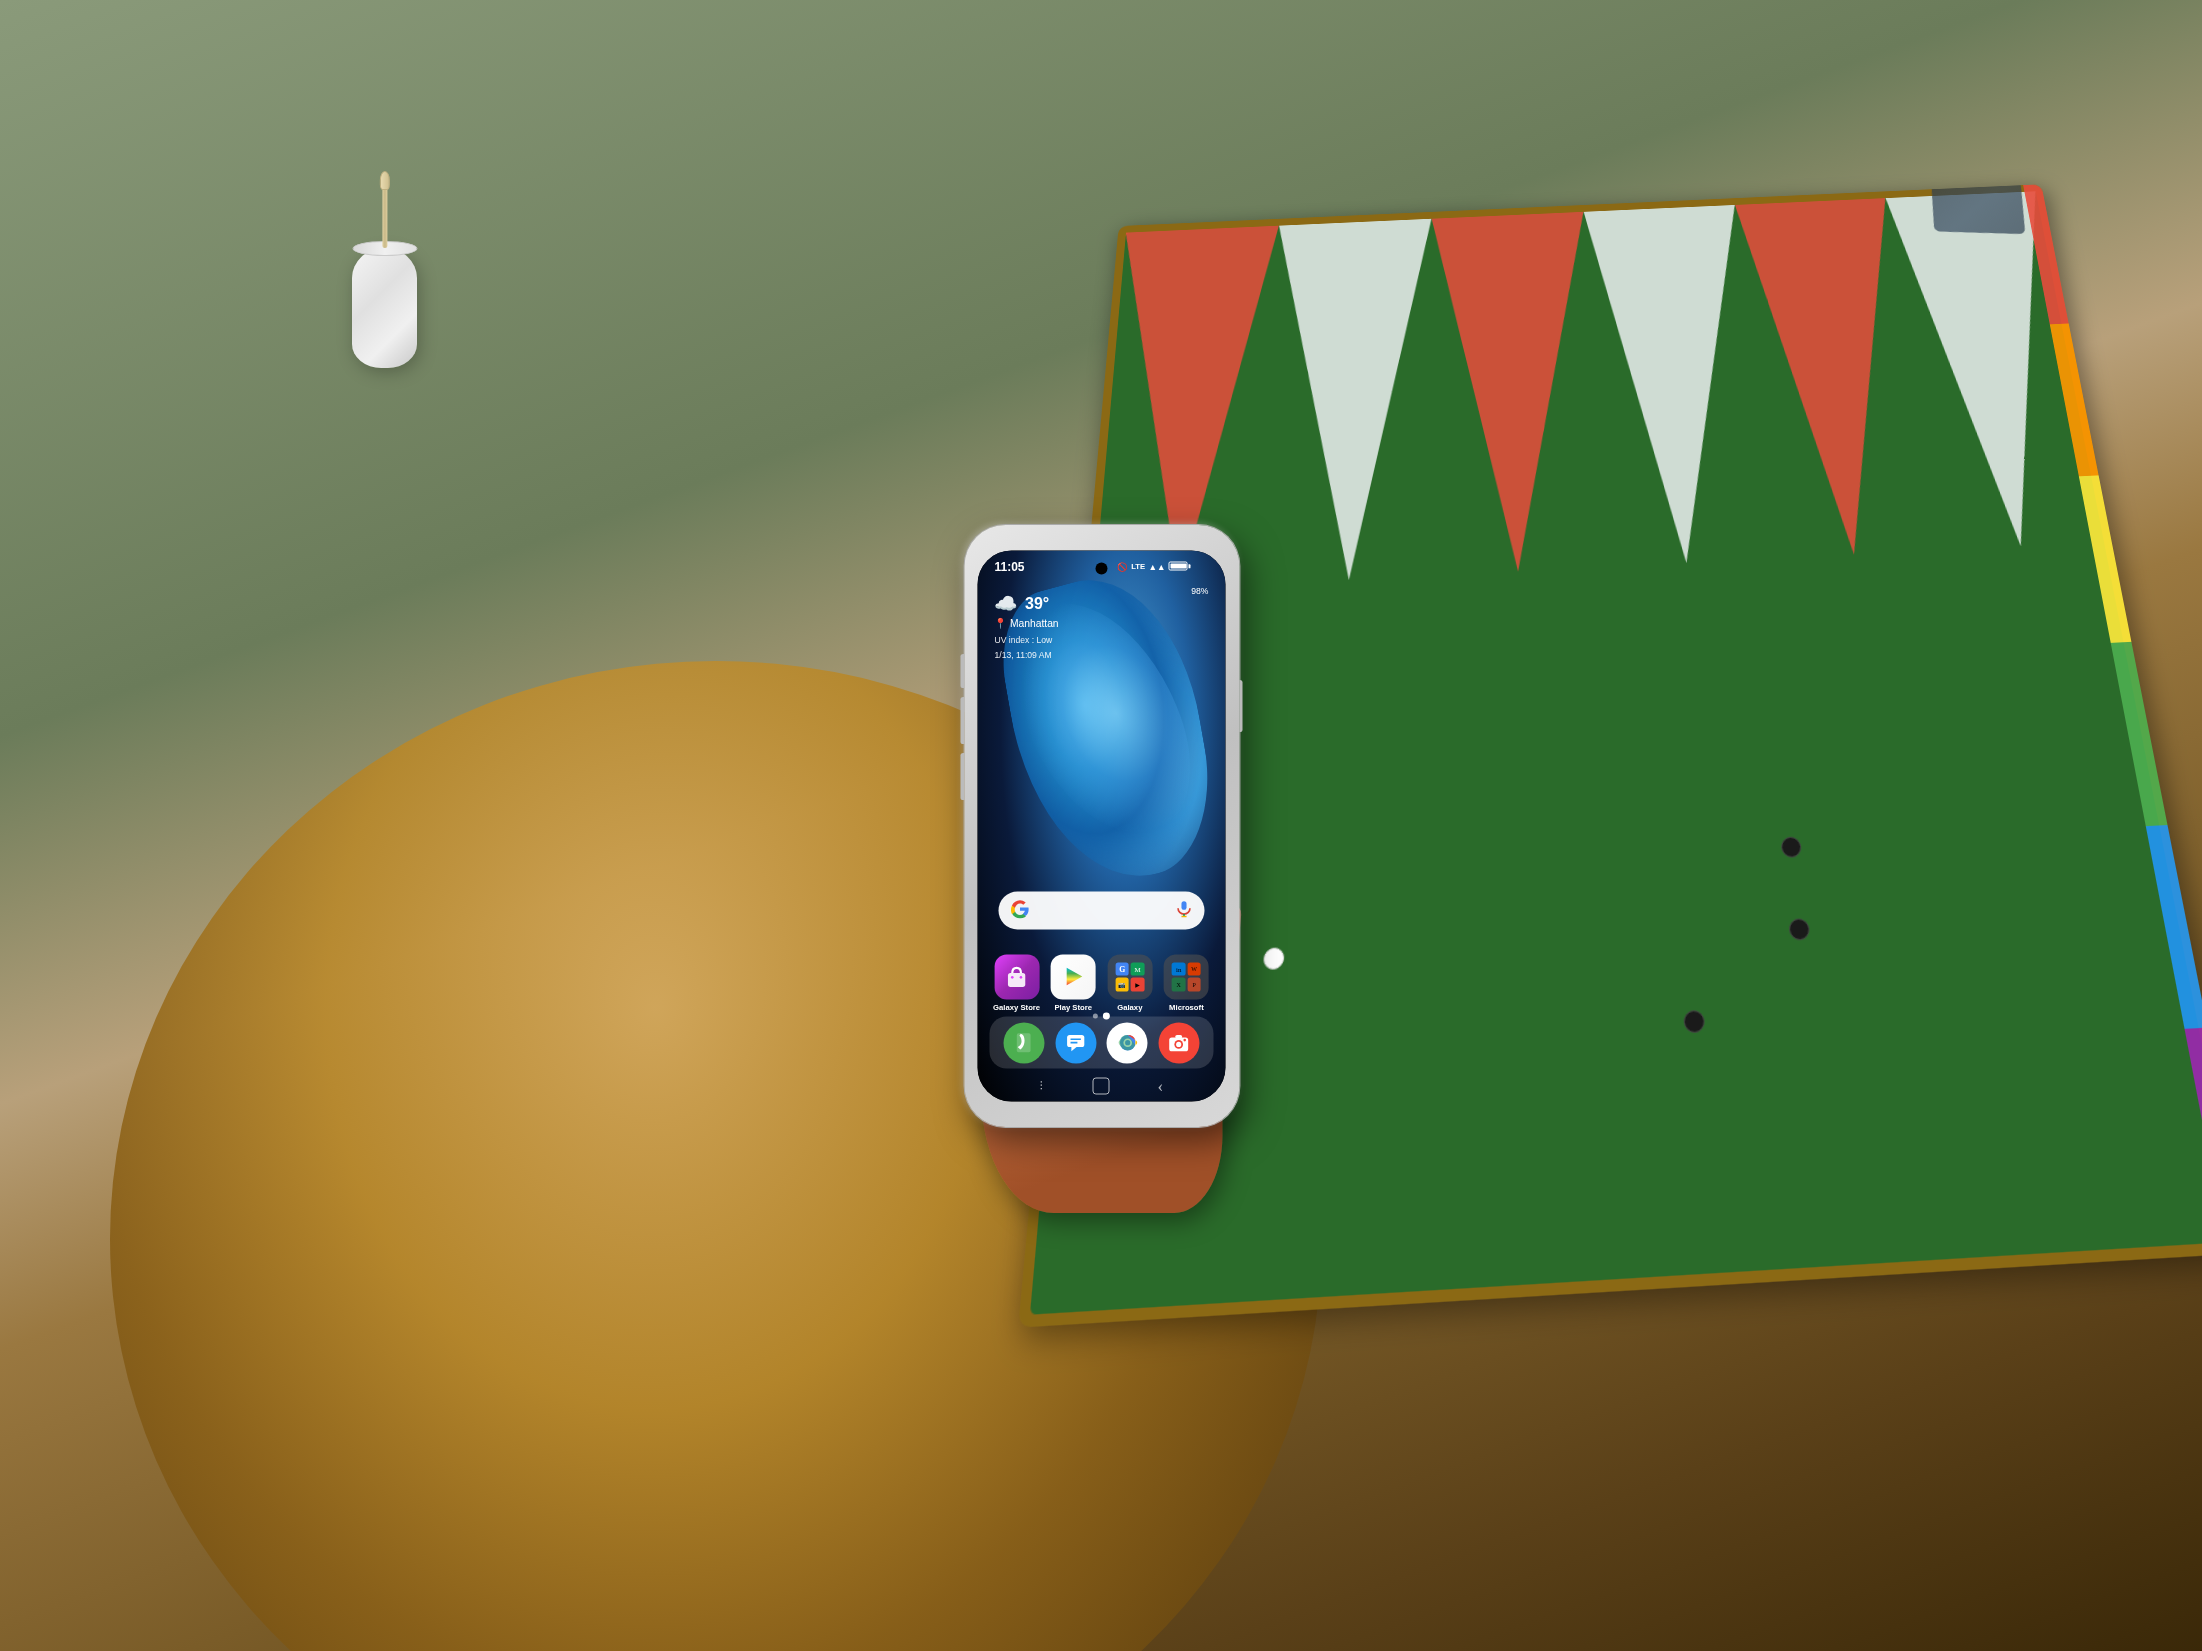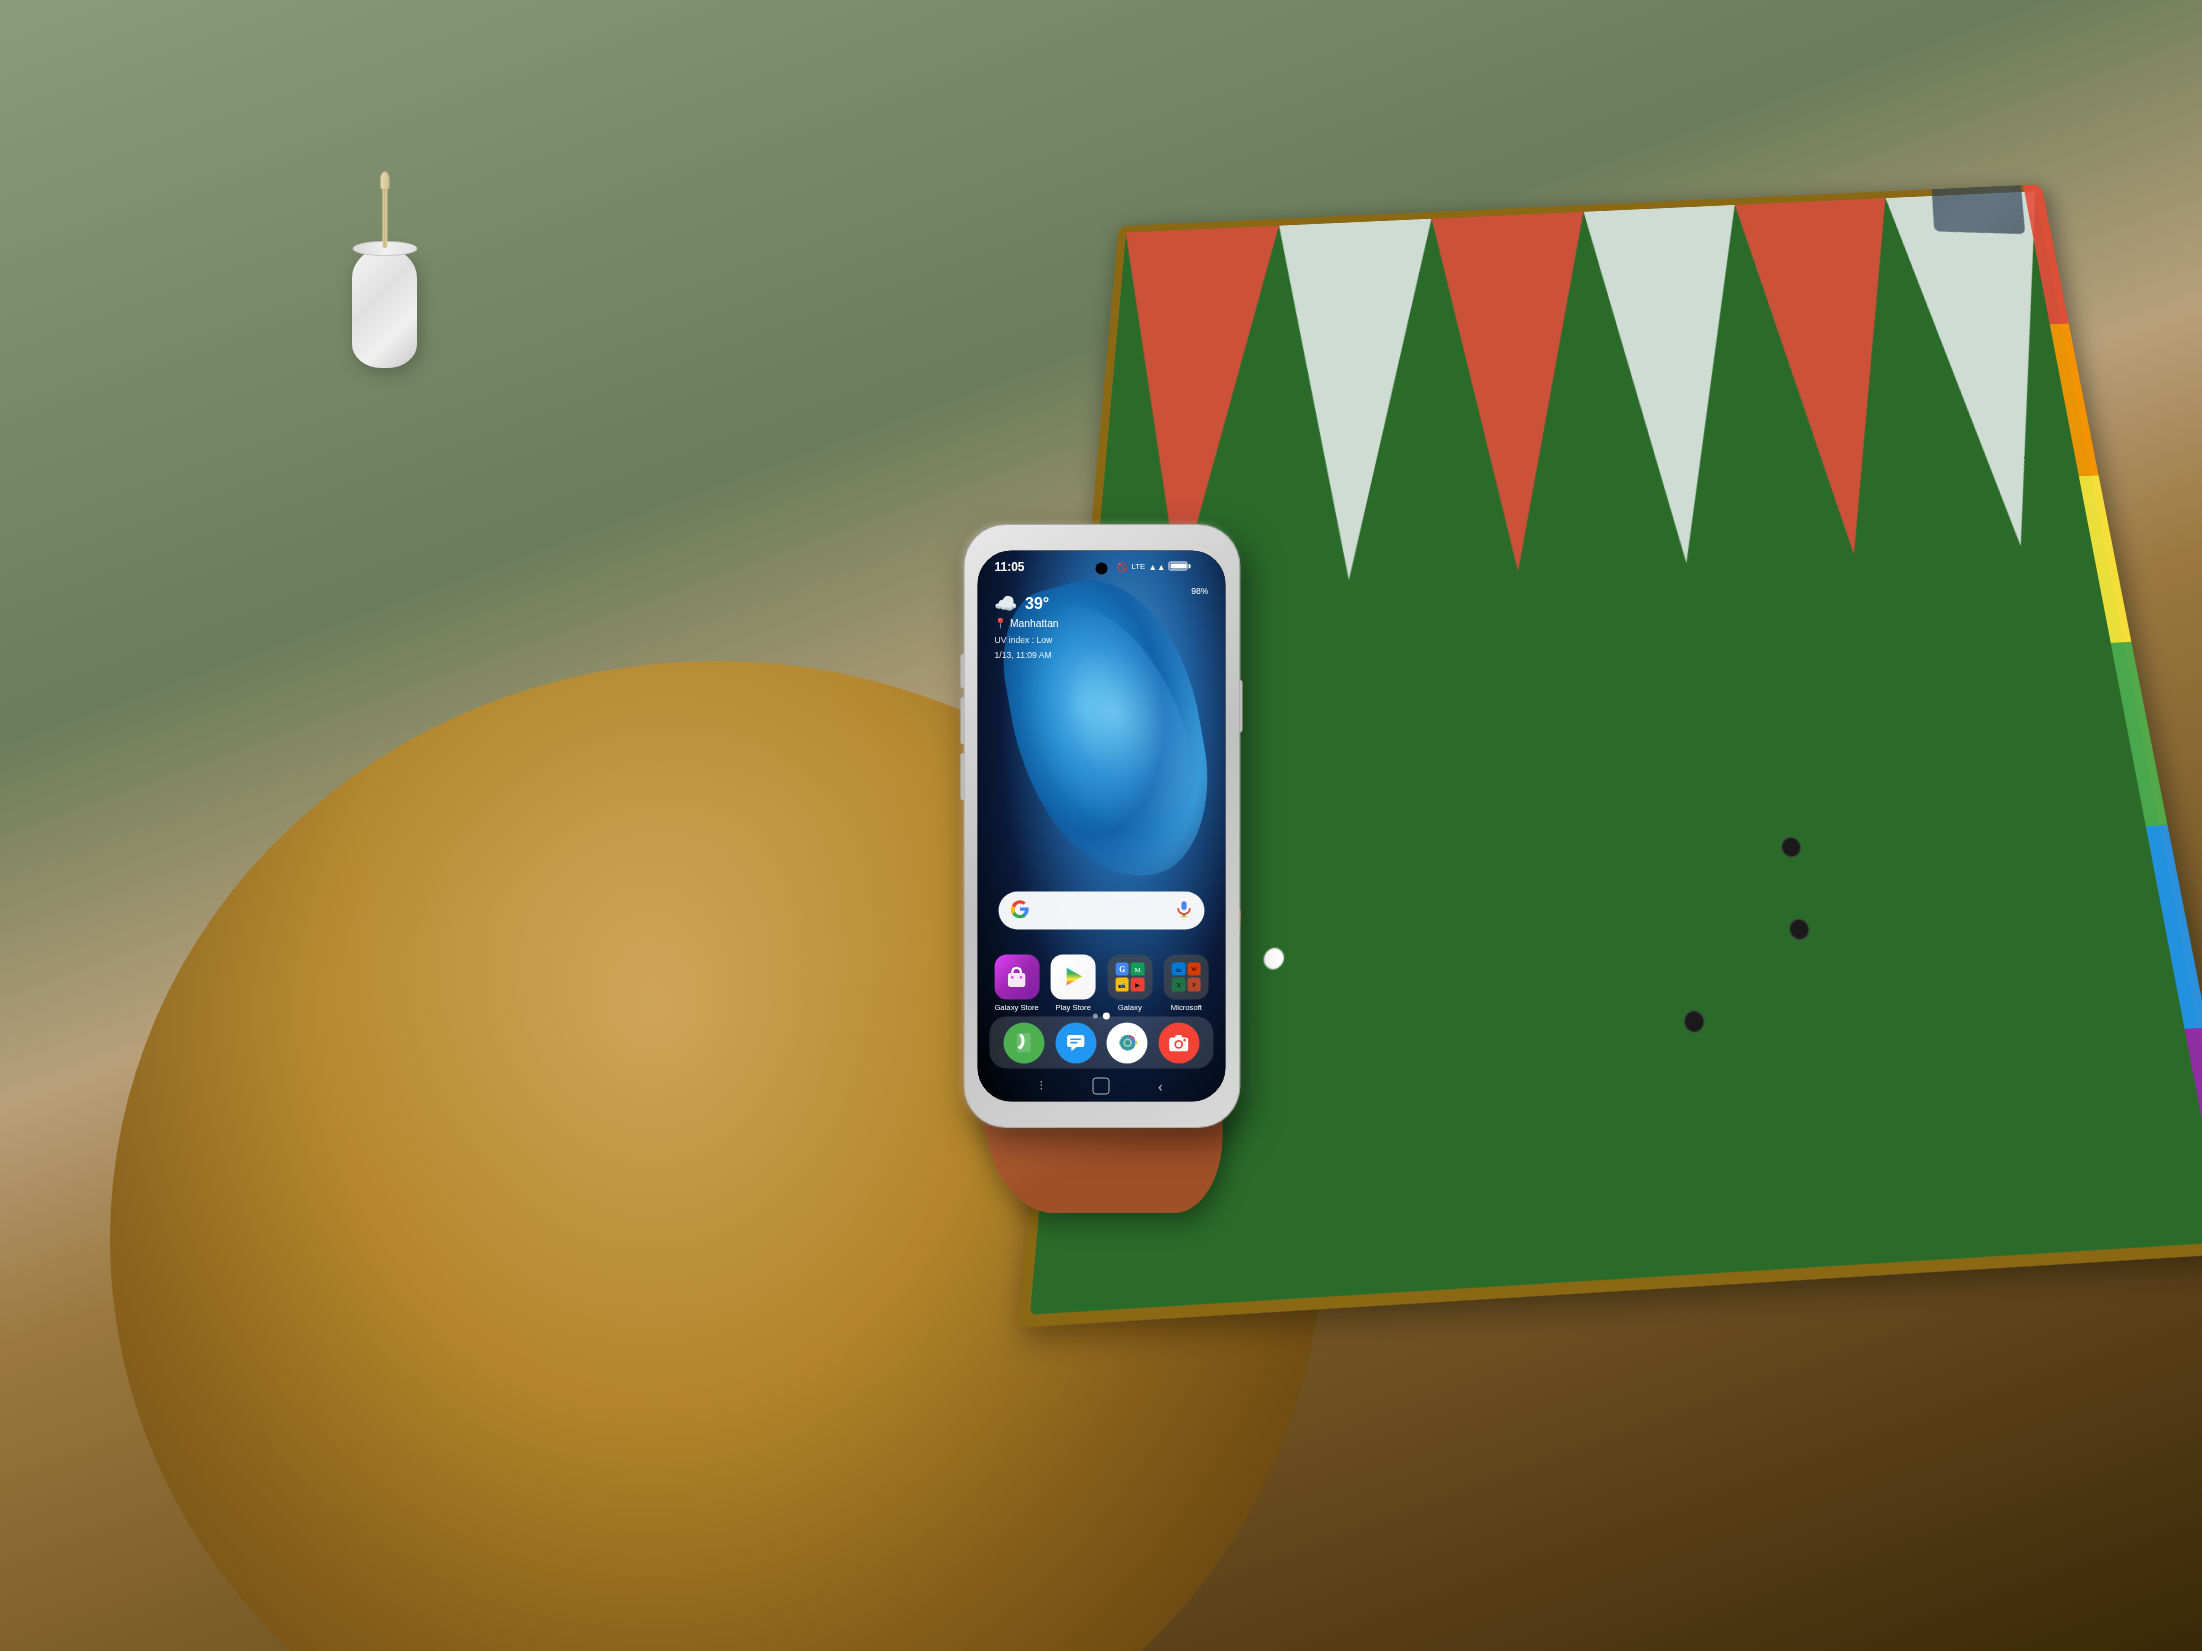--- a/index.html
+++ b/index.html
@@ -199,20 +199,21 @@
       justify-content: center;
       font-size: 20.6px;
     }
 
     .app-label {
       font-size: 7.7px;
       color: white;
       text-align: center;
       font-family: 'Arial', sans-serif;
       white-space: nowrap;
+      font-weight: bold;
     }
 
     
     .icon-galaxy-store {
       background: linear-gradient(135deg, #e040fb, #9c27b0, #7b1fa2);
     }
 
     
     .icon-play-store {
       background: linear-gradient(135deg, #ffffff, #f5f5f5);
@@ -479,21 +480,21 @@
         <div class="brush-stroke"></div>
 
         <div style="position:absolute;top:8%;left:20%;width:60%;height:45%;background:radial-gradient(ellipse at 60% 50%,rgba(150,220,255,0.6) 0%,rgba(70,160,230,0.4) 40%,transparent 70%);transform:rotate(-20deg);border-radius:40% 60%;"></div>
 
         <div class="camera-hole"></div>
 
         <div class="status-bar">
           <span class="status-time">11:05</span>
           <div class="status-icons">
             <span style="font-size:8.6px;">🚫</span>
-            <span style="font-size:7.7px;font-weight:normal;">LTE</span>
+            <span style="font-size:7.7px;font-weight:bold;">LTE</span>
             <span style="font-size:8.6px;">▲▲</span>
             <div class="battery-bar">
                 <div class="battery-fill"></div>
               </div>
             <span style="font-size:8.6px;margin-top:48px;">98%</span>
           </div>
         </div>
 
         <div class="weather-widget">
           <div class="weather-top">

